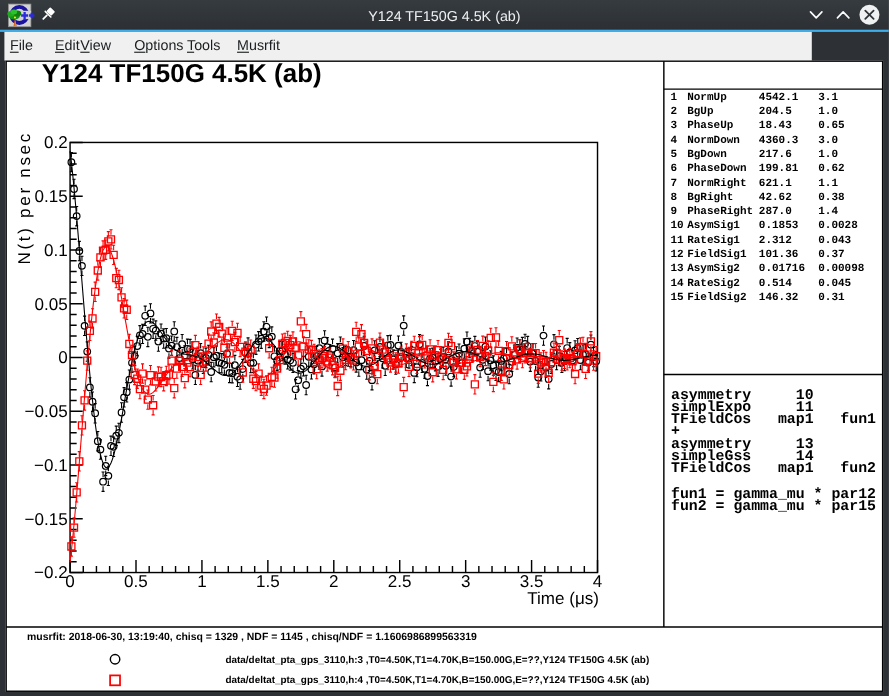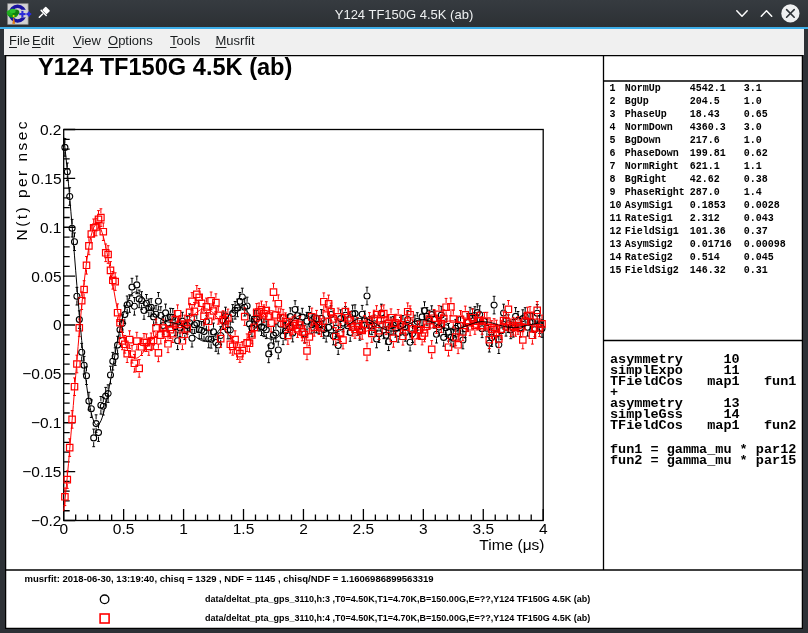--- a/index.html
+++ b/index.html
@@ -1,17 +1,17 @@
 <!DOCTYPE html>
 <html><head><meta charset="utf-8"><style>
 *{margin:0;padding:0;box-sizing:border-box}
 body{width:808px;height:633px;position:relative;overflow:hidden;background:#2d3136;font-family:"Liberation Sans",sans-serif}
 .titlebar{position:absolute;left:0;top:0;width:808px;height:27px;background:linear-gradient(#363b40,#2c3034);}
 .blueline{position:absolute;left:0;top:27px;width:808px;height:2px;background:#3daee9}
-.menubar{position:absolute;left:4px;top:29px;width:800px;height:26px;background:#f0f0f0;color:#1a1d1f;font-size:13px}
+.menubar{position:absolute;left:4px;top:29px;width:734px;height:26px;background:#f0f0f0;color:#1a1d1f;font-size:13px}
 .menubar span{position:absolute;top:3.5px}
 .menubar u{text-decoration:underline;text-underline-offset:2px}
 .title{position:absolute;top:7px;left:0;width:808px;text-align:center;color:#eef0f1;font-size:13px}
 .frame{position:absolute;left:0;top:29px;width:808px;height:604px;background:#2d3136}
 </style></head>
 <body>
 <div class="frame"></div>
 <div class="titlebar">
 <svg width="808" height="27" style="position:absolute;left:0;top:0">
 <rect x="7.7" y="3.7" width="20.4" height="20.6" fill="#d2d2d2" stroke="#8f8f8f" stroke-width="0.7"></rect>
@@ -45,23 +45,23 @@
 <g stroke="#2e3338" stroke-width="1.6" stroke-linecap="round">
 <line x1="786.6" y1="9.6" x2="794.2" y2="17.2"></line>
         <line x1="794.2" y1="9.6" x2="786.6" y2="17.2"></line>
 </g>
 </svg>
 <div class="title">Y124 TF150G 4.5K (ab)</div>
 </div>
 <div class="blueline"></div>
 <div class="menubar">
 <span style="left:5px"><u>F</u>ile</span>
-<span style="left:28px"><u>E</u>dit</span>
+<span style="left:46px"><u>E</u>dit</span>
 <span style="left:69px"><u>V</u>iew</span>
-<span style="left:104px"><u>O</u>ptions</span>
+<span style="left:118px"><u>O</u>ptions</span>
 <span style="left:166px"><u>T</u>ools</span>
 <span style="left:211.5px"><u>M</u>usrfit</span>
 <span style="left:809px"><u>H</u>elp</span>
 </div>
 <svg width="798" height="574" viewBox="0 0 798 574" style="position:absolute;left:5px;top:55px">
 <rect x="0" y="0" width="798" height="574" fill="#fff"></rect>
 <g stroke="#000" stroke-width="1.3" fill="none">
 <rect x="0.6" y="0.6" width="796.8" height="572.8"></rect>
 <line x1="598.5" y1="0.6" x2="598.5" y2="515"></line>
 <line x1="0.6" y1="515" x2="797.4" y2="515"></line>

